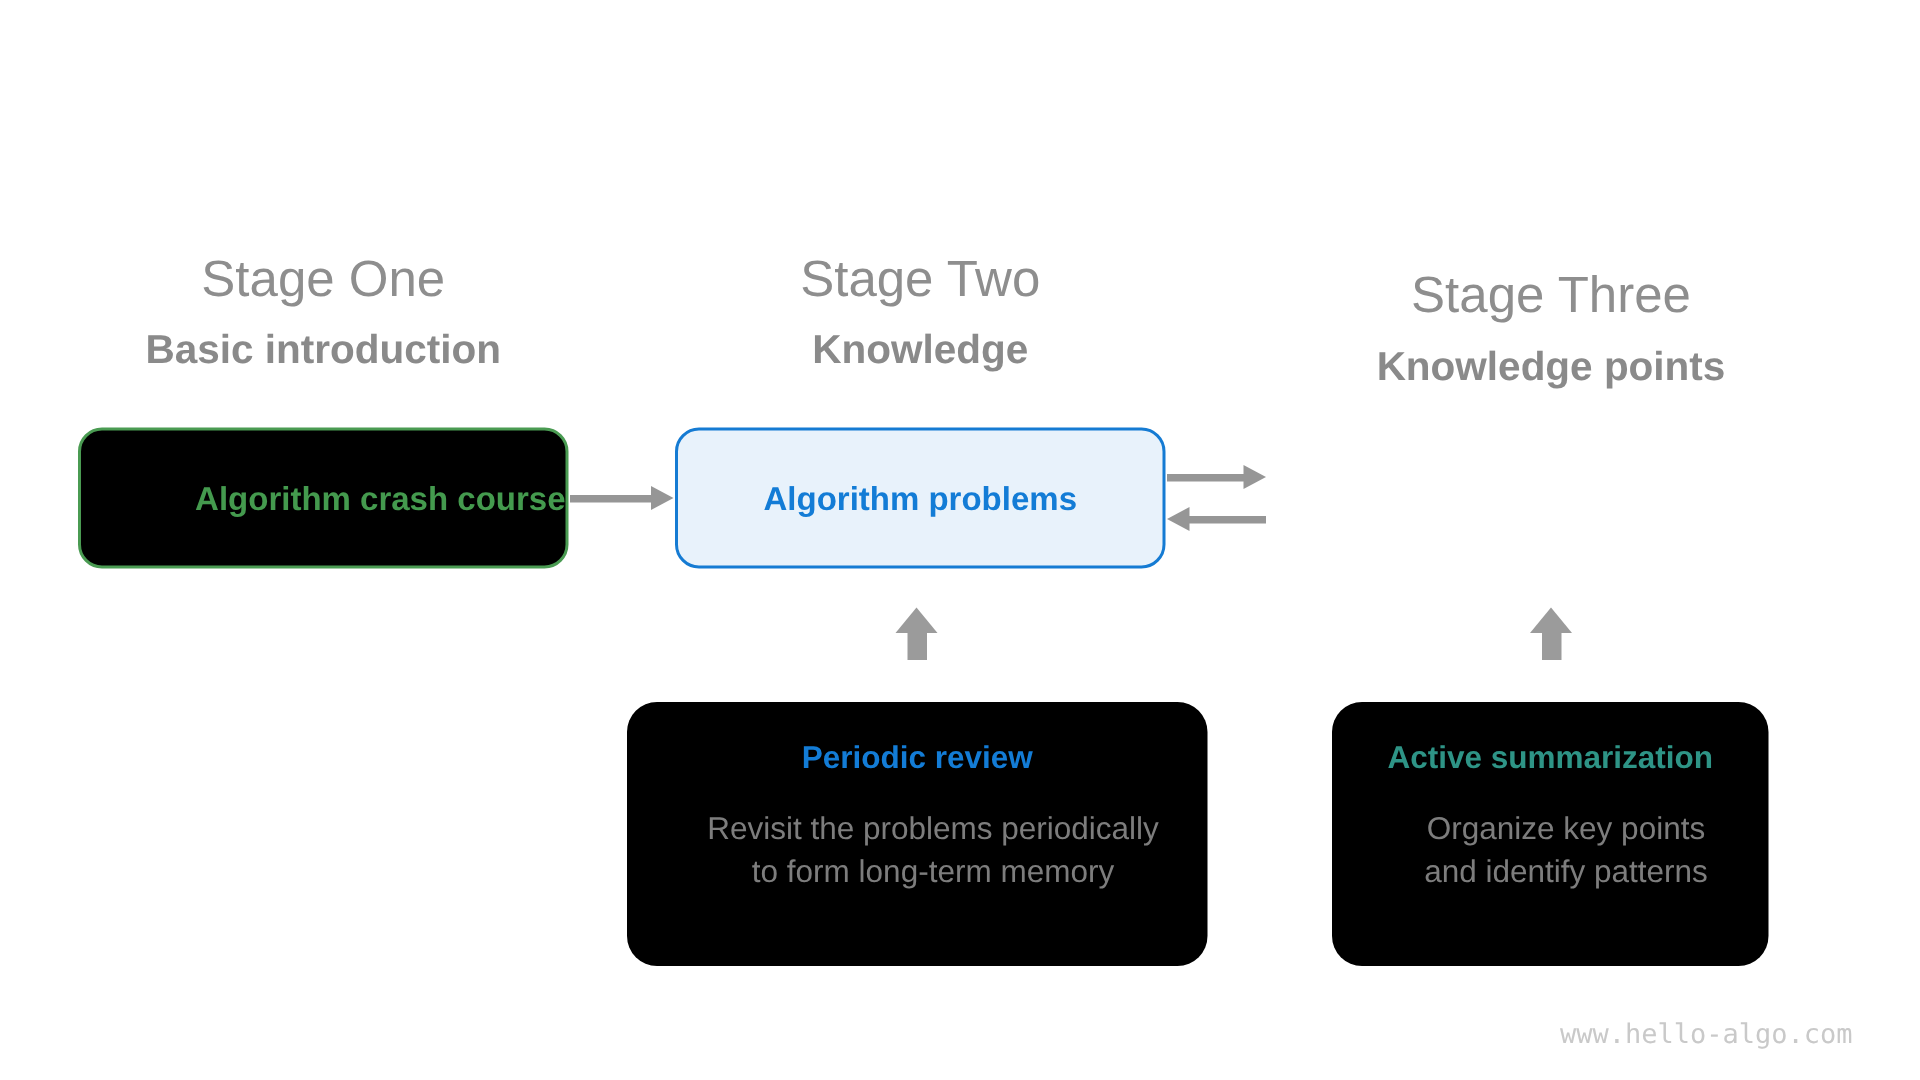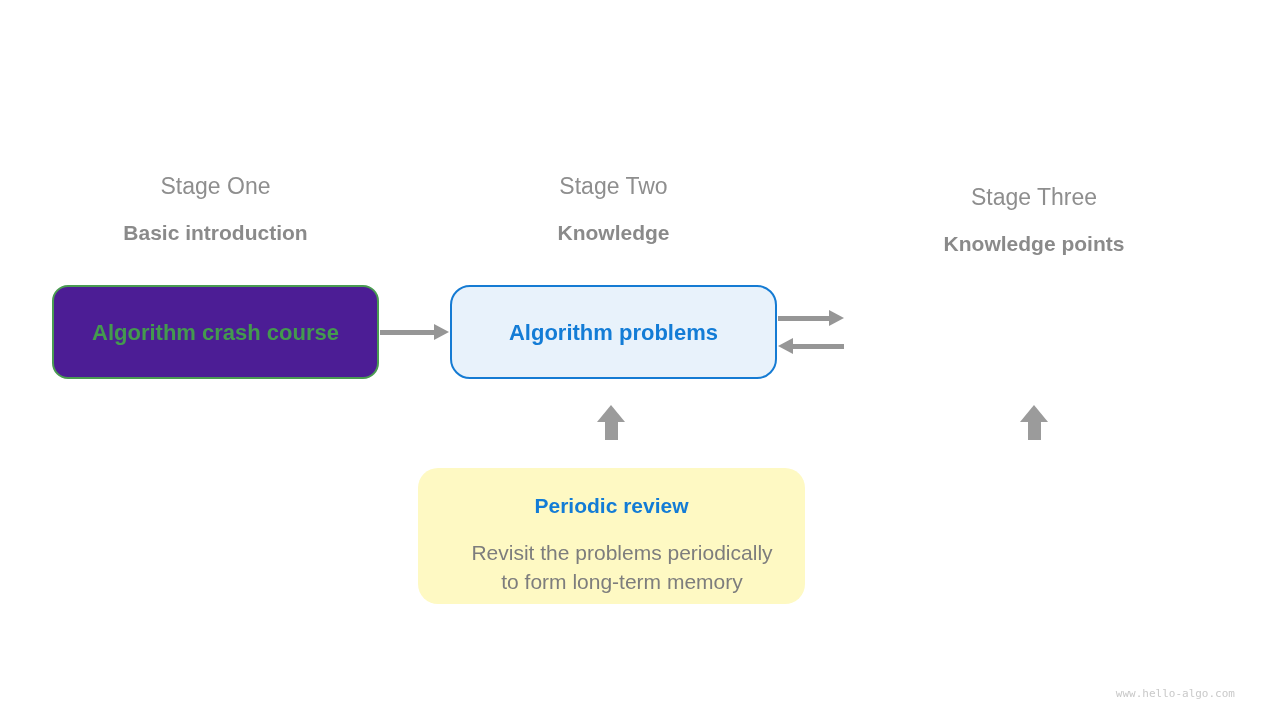--- a/index.html
+++ b/index.html
@@ -10,29 +10,29 @@
     background: #ffffff;
     font-family: "Liberation Sans", sans-serif;
     overflow: hidden;
   }
 
   
   .stage-title {
     position: absolute;
     top: 170px;
     text-align: center;
-    font-size: 23px;
+    font-size: 34px;
     line-height: 32px;
     color: #8e8e8e;
   }
   .stage-subtitle {
     position: absolute;
     top: 219px;
     text-align: center;
-    font-size: 21px;
+    font-size: 27px;
     line-height: 28px;
     font-weight: bold;
     color: #8a8a8a;
   }
   .col-one   { left: 52px;  width: 327px; }
   .col-two   { left: 450px; width: 327px; }
   .col-three { left: 845px; width: 378px; margin-top: 11px; }
 
   
   .stage-box {
@@ -44,22 +44,22 @@
     border-radius: 16px;
     display: flex;
     flex-direction: column;
     align-items: center;
     justify-content: center;
     font-size: 22px;
     font-weight: bold;
     line-height: 37px;
     text-align: center;
   }
-  .box-green { left: 52px;  width: 327px; background: #4c1d95; border-color: #4a9b52; color: #449a4e; }
-  .box-blue  { left: 450px; width: 327px; background: #e8f2fb; border-color: #157bd3; color: #137cd6; border-radius: 20px; }
+  .box-green { left: 52px;  width: 327px; background: #000000; border-color: #4a9b52; color: #449a4e; align-items: flex-end; }
+  .box-blue  { left: 450px; width: 327px; background: #e8f2fb; border-color: #157bd3; color: #137cd6; }
   .box-teal  { left: 845px; width: 378px; background: #edf6f3; border-color: #2e9486; color: #2e9486; }
 
   
   .h-arrow { position: absolute; height: 16px; }
   .h-arrow .shaft {
     position: absolute;
     top: 5.5px;
     height: 5px;
     background: #969696;
   }
@@ -95,23 +95,23 @@
     width: 13px; height: 18px; margin: 0 auto;
     background: #9b9b9b;
   }
   .up-arrow-mid   { left: 597px; }
   .up-arrow-right { left: 1020px; }
 
   
   .note-box {
     position: absolute;
     top: 468px;
-    height: 136px;
+    height: 176px;
     box-sizing: border-box;
-    background: #fef9c3;
+    background: #000000;
     border-radius: 20px;
     text-align: center;
   }
   .note-mid   { left: 418px; width: 387px; }
   .note-right { left: 888px; width: 291px; }
   .note-title {
     padding-top: 24px;
     font-size: 21px;
     font-weight: bold;
     line-height: 28px;
@@ -125,21 +125,21 @@
     color: #7d7d7d;
     padding-left: 21px;
   }
 
   
   .watermark {
     position: absolute;
     right: 45px;
     bottom: 20px;
     font-family: "DejaVu Sans Mono", monospace;
-    font-size: 11px;
+    font-size: 18px;
     color: #c9c9c9;
   }
 </style>
 </head>
 <body>
 
 <div class="canvas">
 
   <div class="stage-title col-one">Stage One</div>
   <div class="stage-subtitle col-one">Basic introduction</div>
@@ -185,16 +185,23 @@
   </div>
 
   <div class="note-box note-mid">
     <div class="note-title">Periodic review</div>
     <div class="note-desc">
       <div>Revisit the problems periodically</div>
       <div>to form long-term memory</div>
     </div>
   </div>
 
+  <div class="note-box note-right">
+    <div class="note-title">Active summarization</div>
+    <div class="note-desc">
+      <div>Organize key points</div>
+      <div>and identify patterns</div>
+    </div>
+  </div>
 
   <div class="watermark">www.hello-algo.com</div>
 
 </div>
 
 </body></html>

